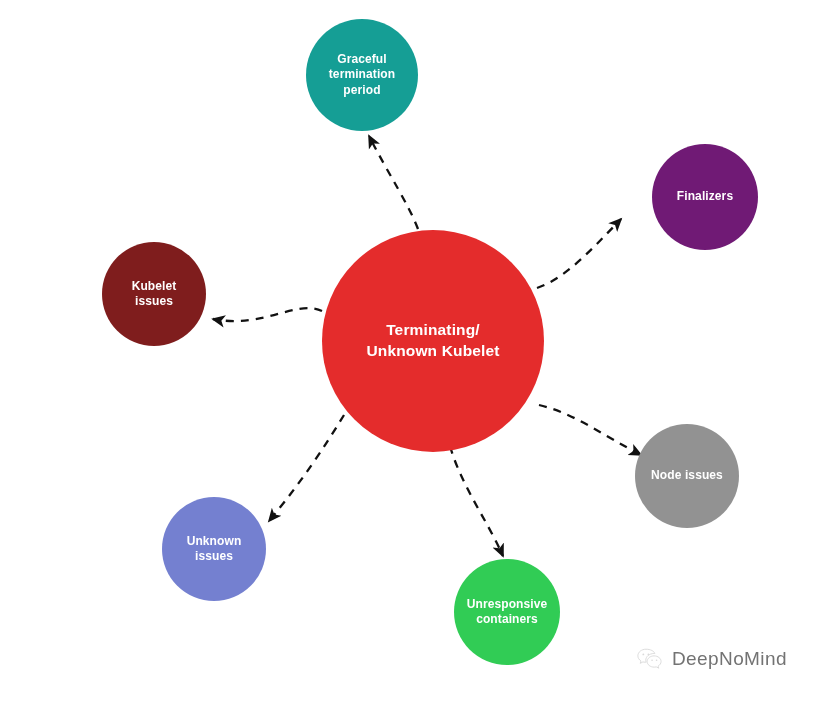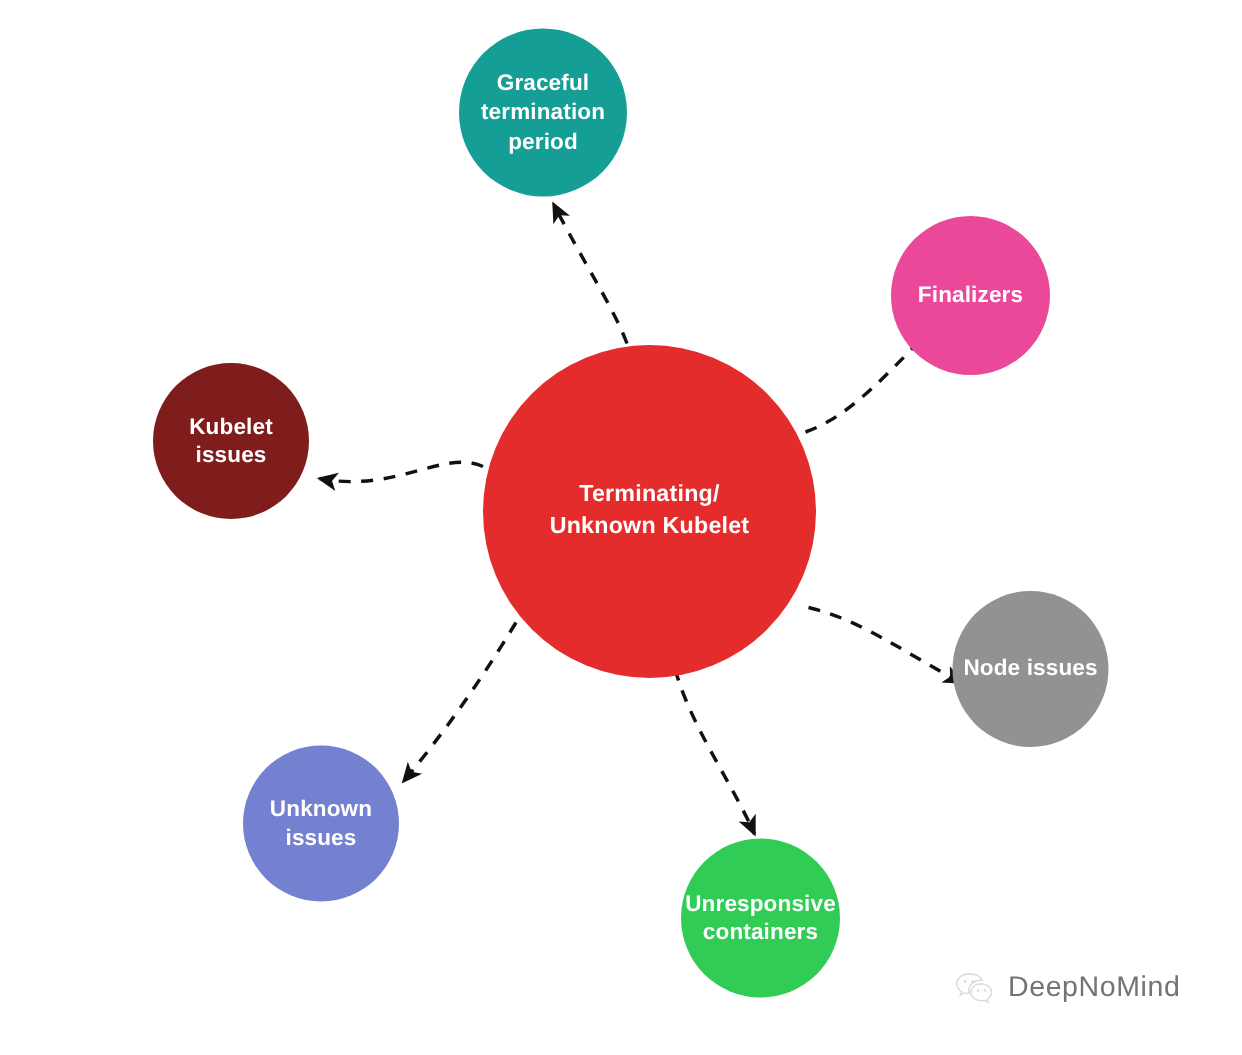--- a/index.html
+++ b/index.html
@@ -31,21 +31,21 @@
     justify-content: center;
     text-align: center;
     color: #ffffff;
     font-weight: bold;
     line-height: 1.28;
     letter-spacing: 0.1px;
     -webkit-font-smoothing: antialiased;
   }
   .node-label { display: block; padding: 0 6px; white-space: pre-line; }
   .node.center { font-size: 15.5px; line-height: 1.35; letter-spacing: 0.15px; }
-  .node.satellite { font-size: 15px; }
+  .node.satellite { font-size: 12px; }
 
   #watermark {
     position: absolute;
     display: flex;
     align-items: center;
     gap: 9px;
     left: 637px;
     top: 648px;
     color: #d6d6d6;
     font-size: 19px;
@@ -84,30 +84,30 @@
     <span class="node-label">Terminating/
 Unknown Kubelet</span>
   </div>
 
   <div class="node satellite" id="node-sat-0" style="left: 306px; top: 19px; width: 112px; height: 112px; background: rgb(21, 158, 149);">
     <span class="node-label">Graceful
 termination
 period</span>
   </div>
 
-  <div class="node satellite" id="node-sat-1" style="left: 594px; top: 144px; width: 106px; height: 106px; background: #ec4899;">
+  <div class="node satellite" id="node-sat-1" style="left: 652px; top: 144px; width: 106px; height: 106px; background: #701a75;">
     <span class="node-label">Finalizers</span>
   </div>
 
   <div class="node satellite" id="node-sat-2" style="left: 102px; top: 242px; width: 104px; height: 104px; background: #7f1d1d;">
     <span class="node-label">Kubelet
 issues</span>
   </div>
 
-  <div class="node satellite" id="node-sat-3" style="left: 635px; top: 394px; width: 104px; height: 104px; background: rgb(146, 146, 146);">
+  <div class="node satellite" id="node-sat-3" style="left: 635px; top: 424px; width: 104px; height: 104px; background: rgb(146, 146, 146);">
     <span class="node-label">Node issues</span>
   </div>
 
   <div class="node satellite" id="node-sat-4" style="left: 162px; top: 497px; width: 104px; height: 104px; background: rgb(116, 128, 208);">
     <span class="node-label">Unknown
 issues</span>
   </div>
 
   <div class="node satellite" id="node-sat-5" style="left: 454px; top: 559px; width: 106px; height: 106px; background: rgb(49, 204, 85);">
     <span class="node-label">Unresponsive

